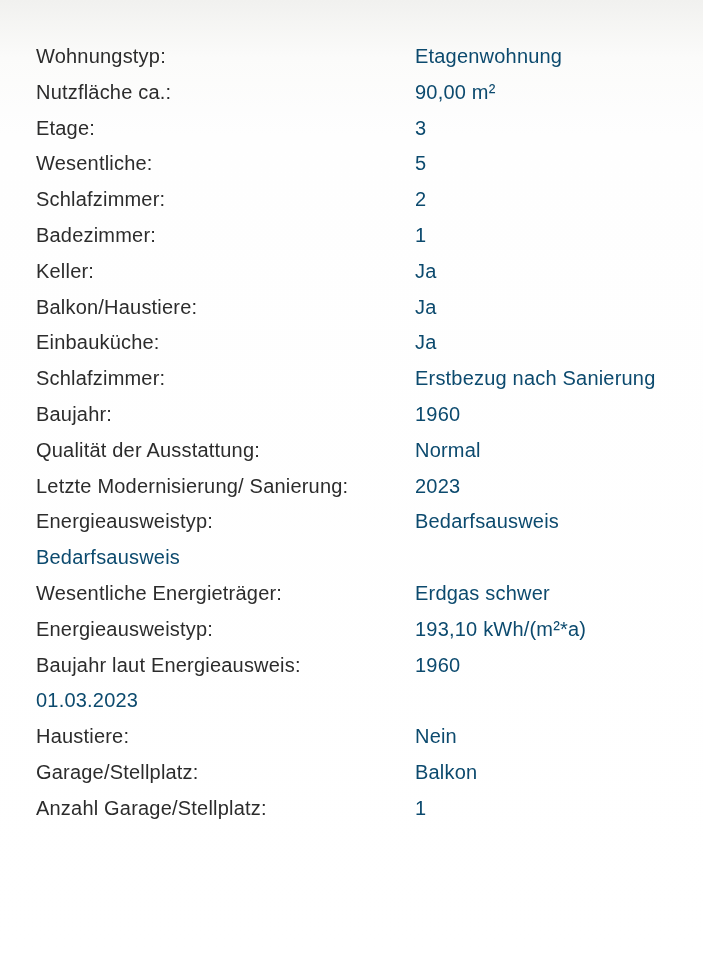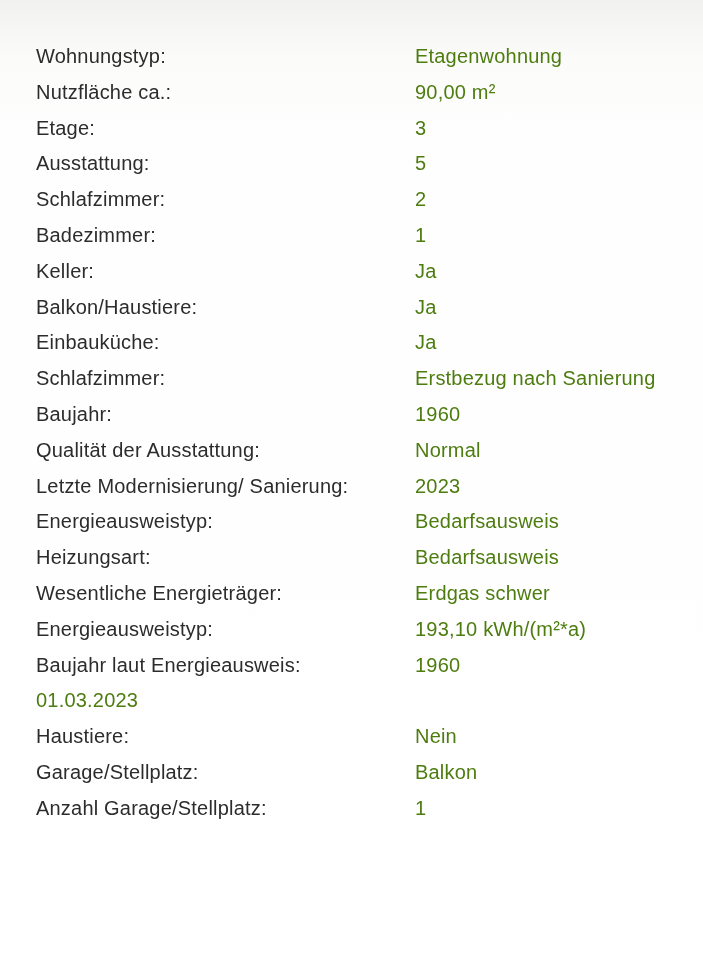--- a/index.html
+++ b/index.html
@@ -27,21 +27,21 @@
   .attr-label {
     flex: 0 0 379px;
     font-size: 20px;
     color: #2c2c2c;
     white-space: nowrap;
     letter-spacing: 0.2px;
   }
   .attr-value {
     flex: 1 1 auto;
     font-size: 20px;
-    color: #4d7c0f;
+    color: #0c4a6e;
     white-space: nowrap;
     letter-spacing: 0.2px;
   }
 </style>
 </head>
 <body>
 
 <div class="attributes-table">
 
     <div class="attr-row">
@@ -53,21 +53,21 @@
       <div class="attr-label">Nutzfläche ca.:</div>
       <div class="attr-value">90,00 m²</div>
     </div>
 
     <div class="attr-row">
       <div class="attr-label">Etage:</div>
       <div class="attr-value">3</div>
     </div>
 
     <div class="attr-row">
-      <div class="attr-label">Ausstattung:</div>
+      <div class="attr-label">Wesentliche:</div>
       <div class="attr-value">5</div>
     </div>
 
     <div class="attr-row">
       <div class="attr-label">Schlafzimmer:</div>
       <div class="attr-value">2</div>
     </div>
 
     <div class="attr-row">
       <div class="attr-label">Badezimmer:</div>
@@ -108,21 +108,20 @@
       <div class="attr-label">Letzte Modernisierung/ Sanierung:</div>
       <div class="attr-value">2023</div>
     </div>
 
     <div class="attr-row">
       <div class="attr-label">Energieausweistyp:</div>
       <div class="attr-value">Bedarfsausweis</div>
     </div>
 
     <div class="attr-row">
-      <div class="attr-label">Heizungsart:</div>
       <div class="attr-value">Bedarfsausweis</div>
     </div>
 
     <div class="attr-row">
       <div class="attr-label">Wesentliche Energieträger:</div>
       <div class="attr-value">Erdgas schwer</div>
     </div>
 
     <div class="attr-row">
       <div class="attr-label">Energieausweistyp:</div>

